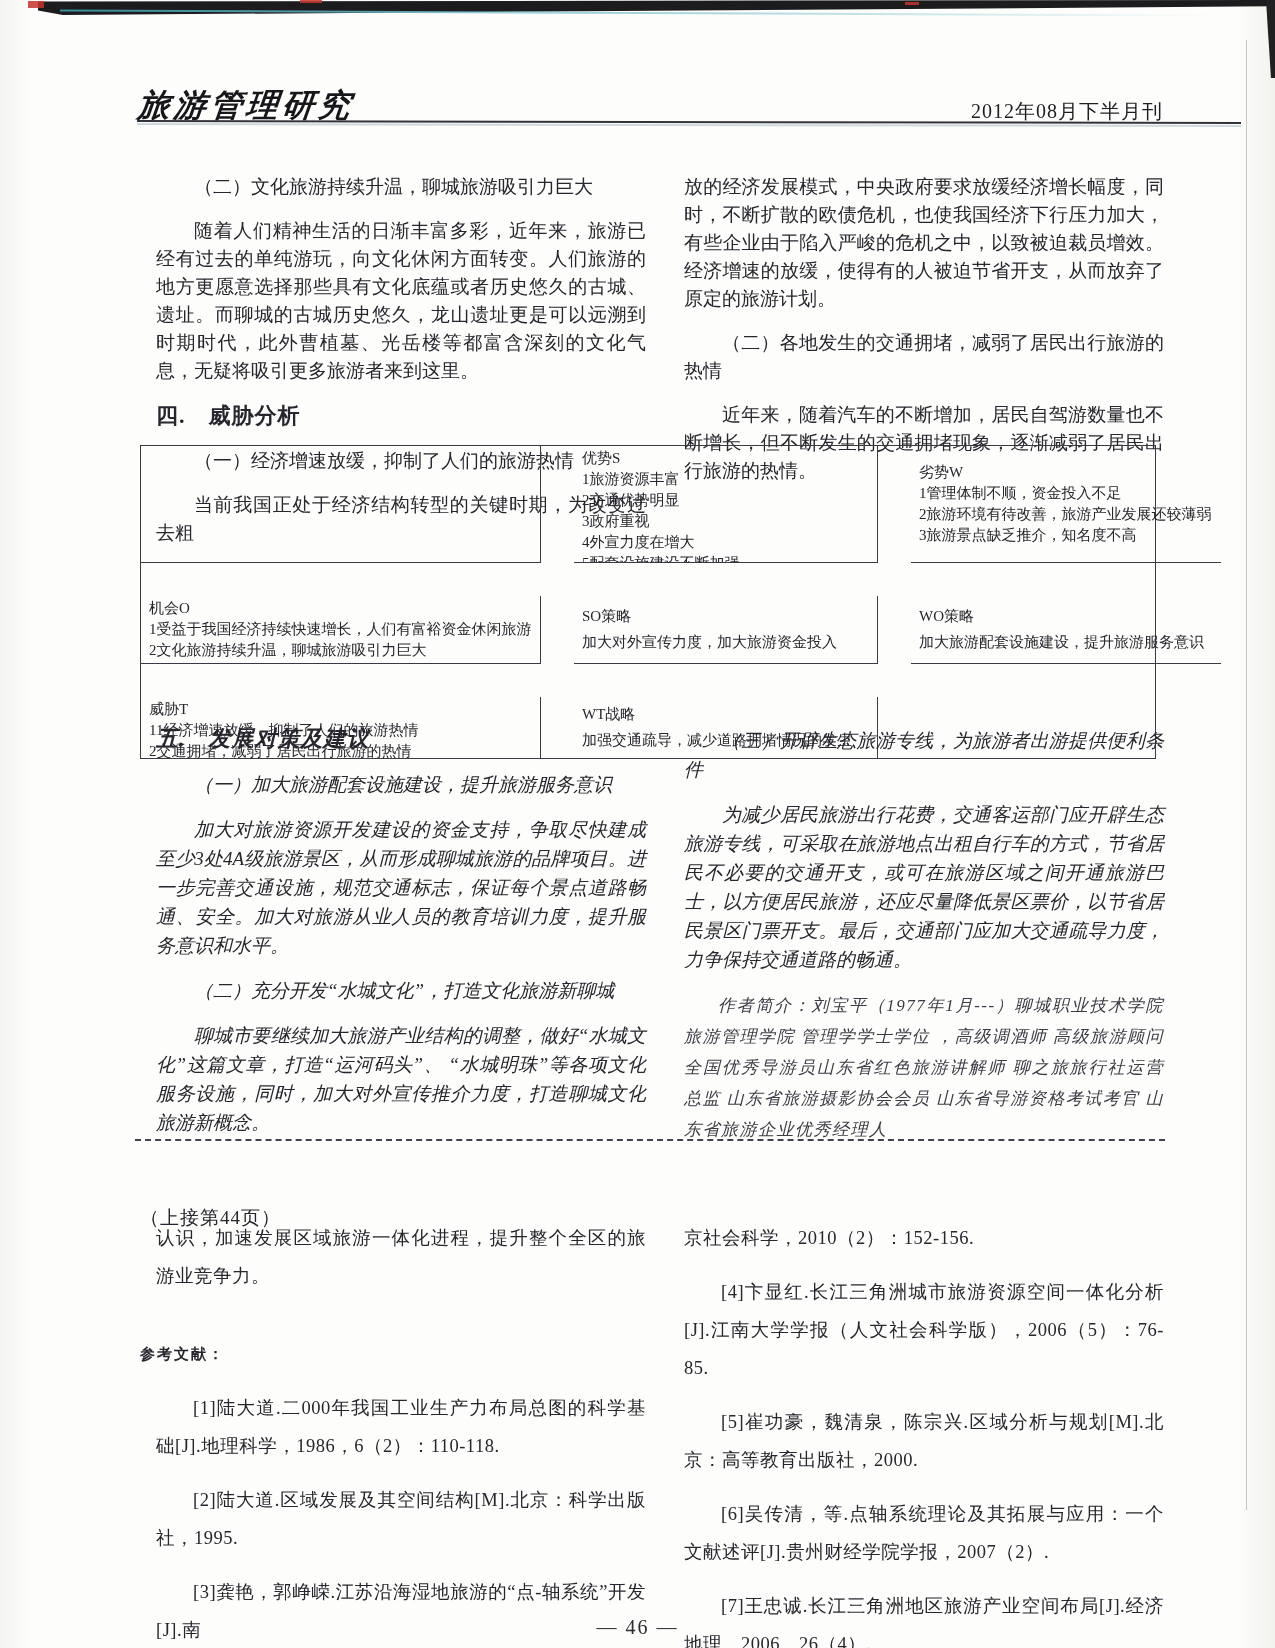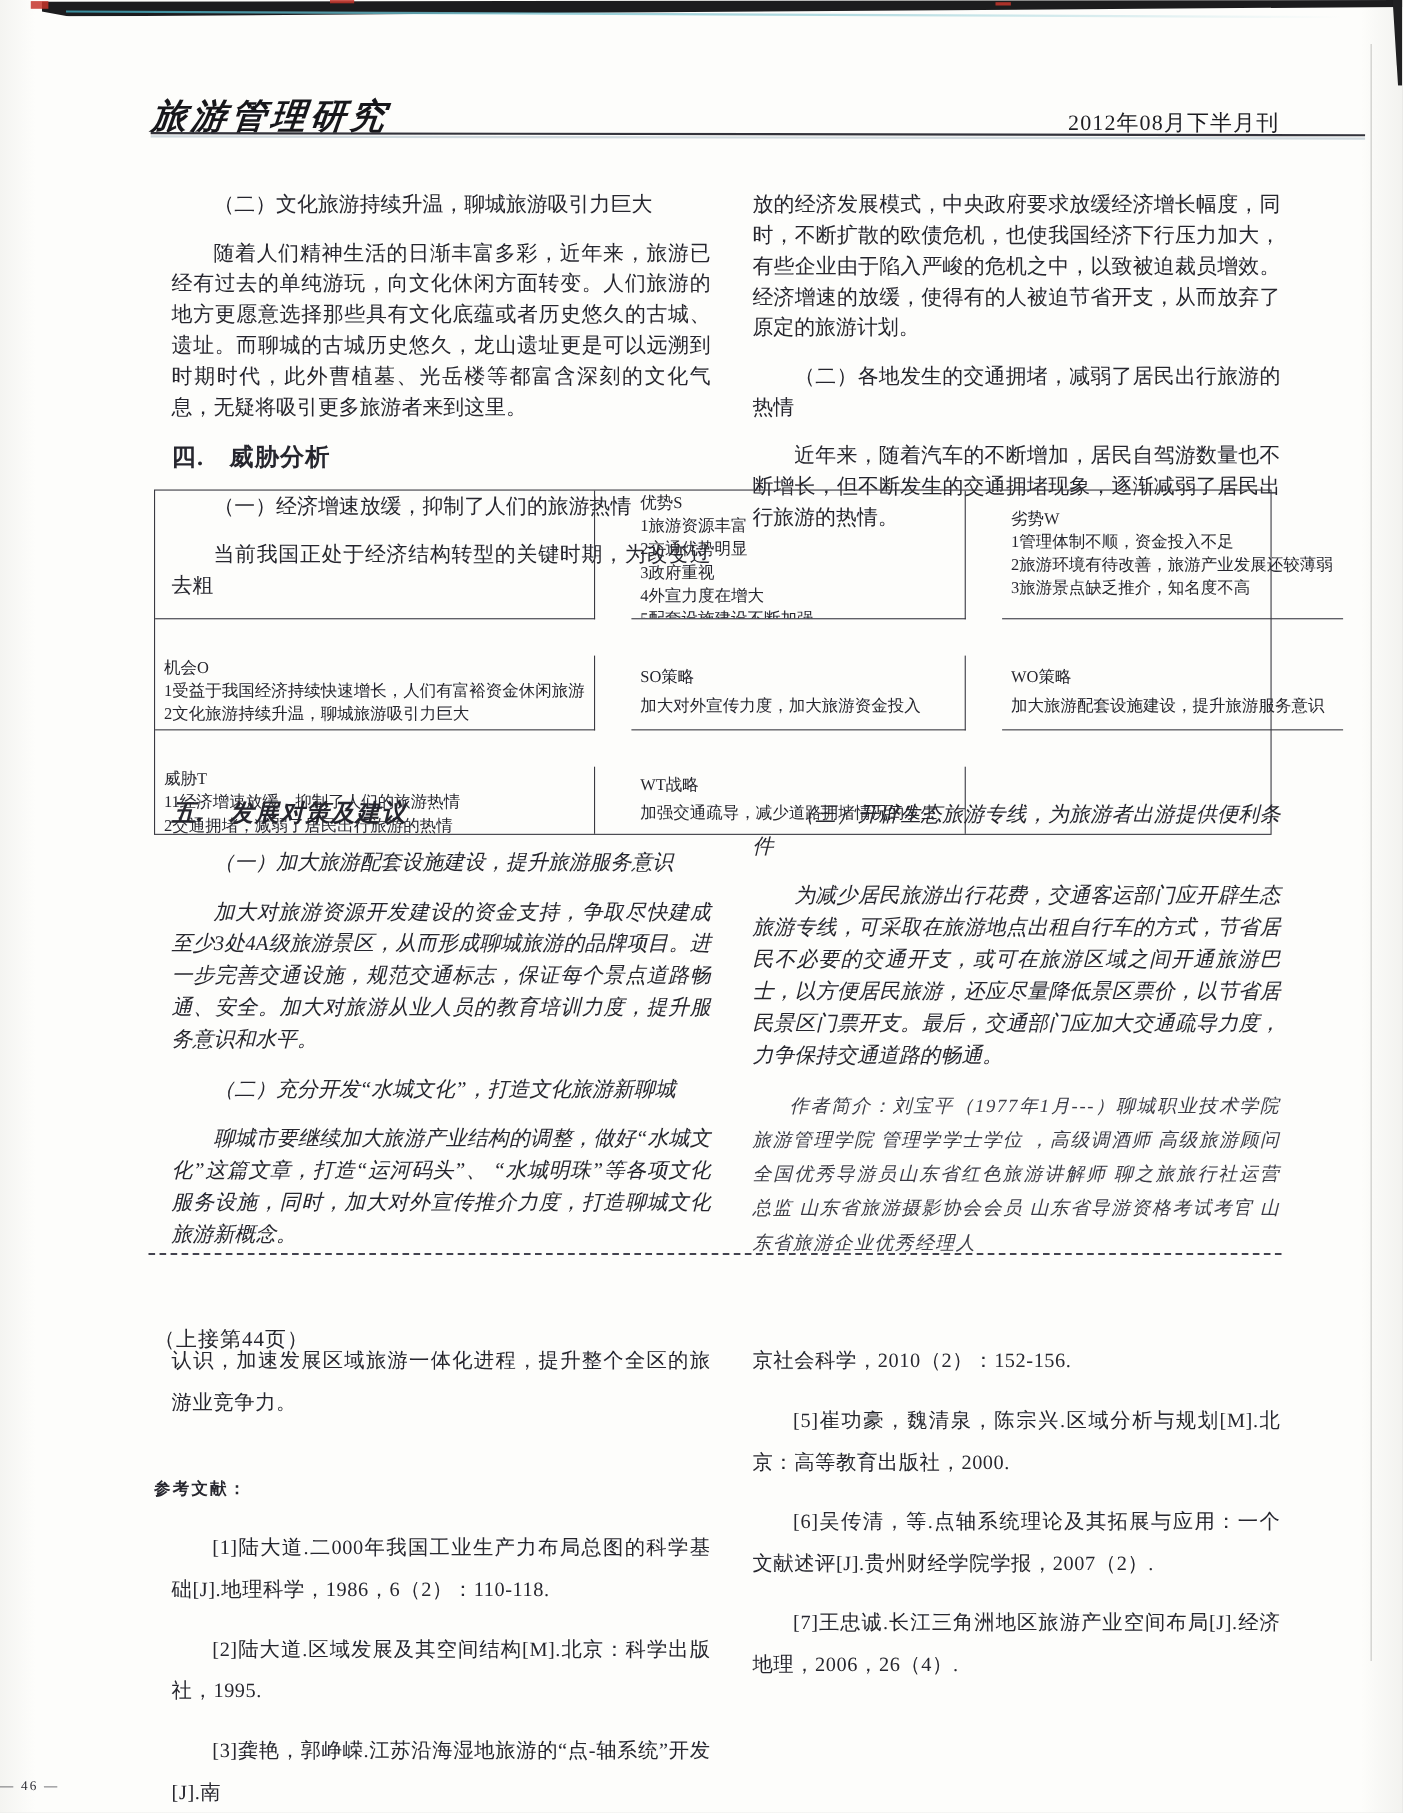--- a/index.html
+++ b/index.html
@@ -44,21 +44,21 @@
     padding:2px 8px;font-size:15px;line-height:21px;overflow:hidden;text-align:left;}
   .swot .cell:nth-child(3n){border-right:none;}
   .swot .cell:nth-child(n+7){border-bottom:none;}
   .swot .lines{white-space:pre-line;}
   .swot .vcenter{display:flex;flex-direction:column;justify-content:center;gap:5px;}
   
   .dashed-rule{position:absolute;left:135px;top:1139px;width:1030px;border-top:2px dashed #43434f;}
   .cont-note{position:absolute;left:140px;top:1157px;font-size:19px;letter-spacing:1px;margin-top:48px;}
   .refcol{font-size:18.5px;line-height:38px;letter-spacing:.5px;}
   .ref-title{font-size:15px;font-weight:bold;letter-spacing:2px;margin:40px 0 2px 0 !important;text-indent:0;}
-  .footer-page{position:absolute;left:0;top:1616px;width:100%;font-size:12px;
+  .footer-page{position:absolute;left:0;top:1616px;width:100%;text-align:center;font-size:20px;
     letter-spacing:2px;color:#2c2c34;}
 </style>
 </head>
 <body>
 
 <div class="page">
 
   <div class="scan-top"></div>
   <div class="scan-top-line"></div>
   <div class="scan-red" style="left:28px;top:1px;width:16px;height:7px;"></div>
@@ -147,20 +147,21 @@
   <div class="col refcol" style="left:140px;top:1203px;width:522px;">
     <p class="noindent">认识，加速发展区域旅游一体化进程，提升整个全区的旅游业竞争力。</p>
     <p class="ref-title">参考文献：</p>
     <p class="indent">[1]陆大道.二000年我国工业生产力布局总图的科学基础[J].地理科学，1986，6（2）：110-118.</p>
     <p class="indent">[2]陆大道.区域发展及其空间结构[M].北京：科学出版社，1995.</p>
     <p class="indent">[3]龚艳，郭峥嵘.江苏沿海湿地旅游的“点-轴系统”开发[J].南</p>
   </div>
 
   <div class="col refcol" style="left:668px;top:1203px;width:512px;">
     <p class="noindent">京社会科学，2010（2）：152-156.</p>
+    <p class="indent">[4]卞显红.长江三角洲城市旅游资源空间一体化分析[J].江南大学学报（人文社会科学版），2006（5）：76-85.</p>
     <p class="indent">[5]崔功豪，魏清泉，陈宗兴.区域分析与规划[M].北京：高等教育出版社，2000.</p>
     <p class="indent">[6]吴传清，等.点轴系统理论及其拓展与应用：一个文献述评[J].贵州财经学院学报，2007（2）.</p>
     <p class="indent">[7]王忠诚.长江三角洲地区旅游产业空间布局[J].经济地理，2006，26（4）.</p>
   </div>
 
   <div class="footer-page">— 46 —</div>
 
 </div>
 
 </body></html>

